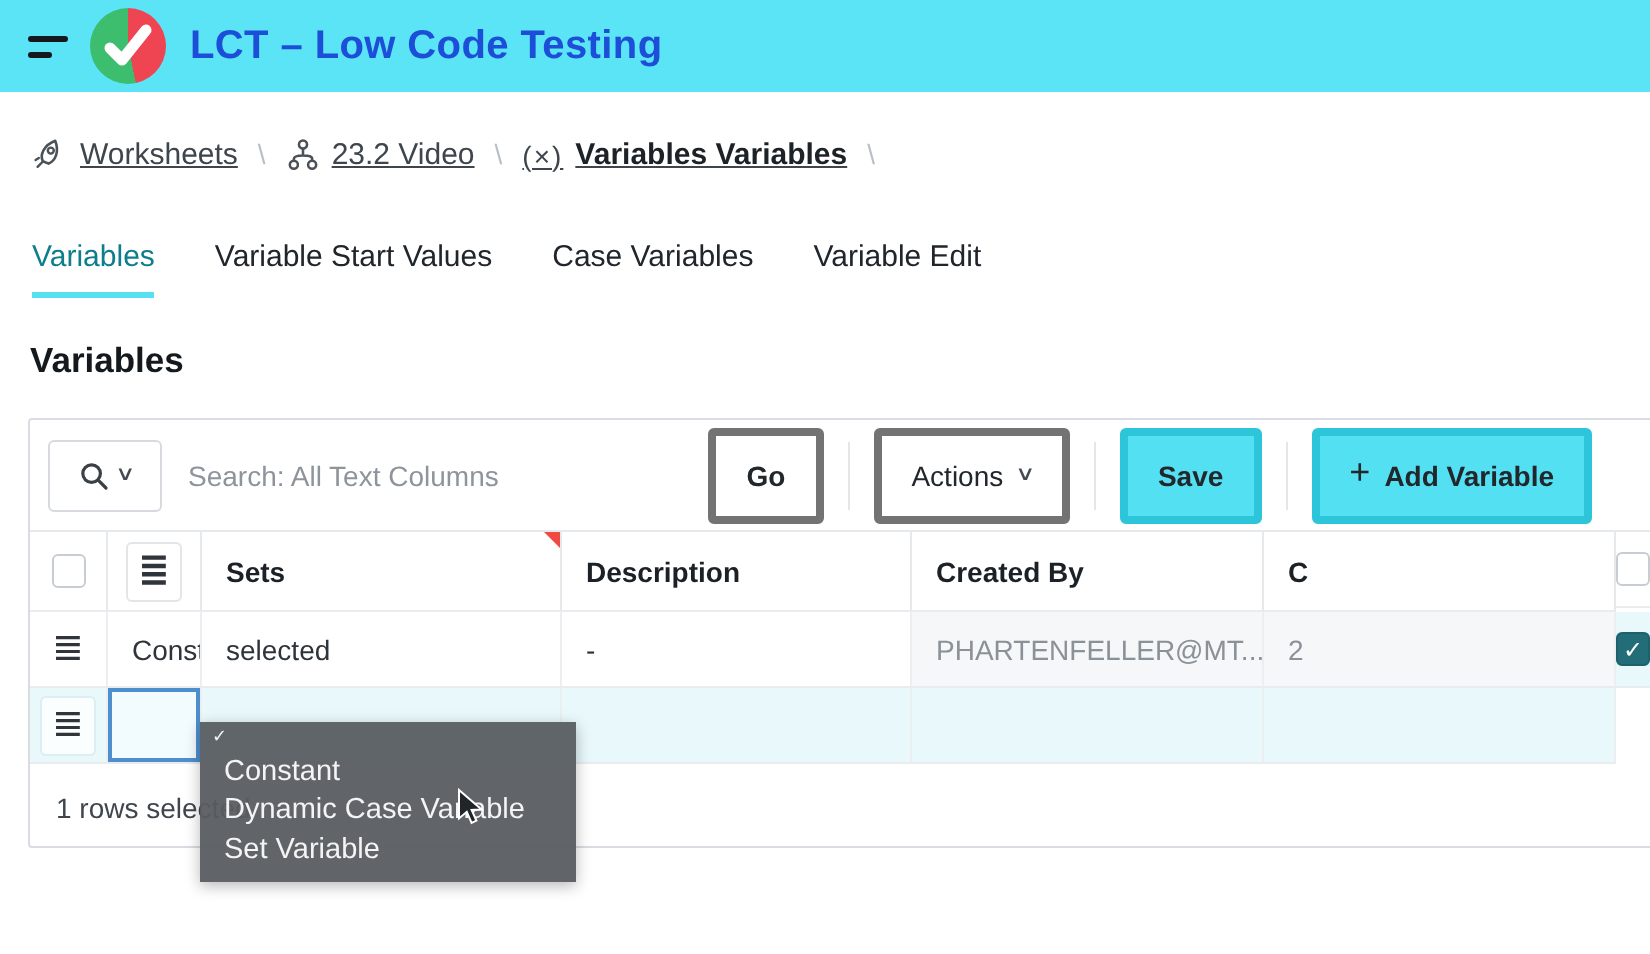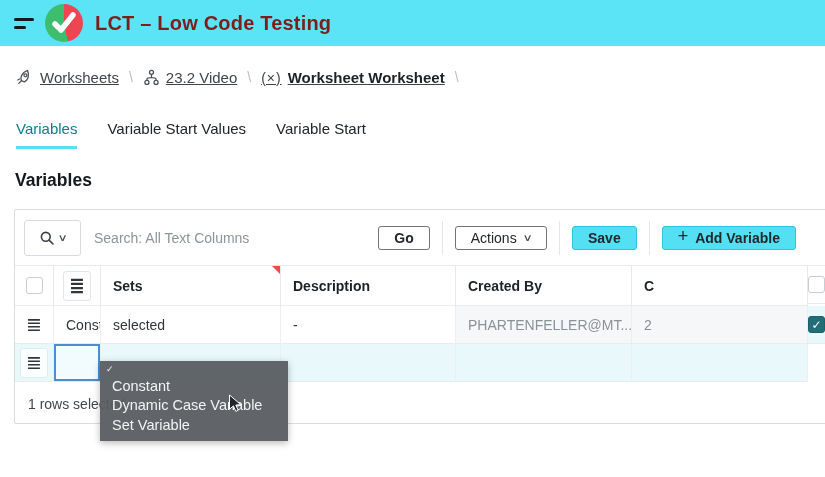--- a/index.html
+++ b/index.html
@@ -18,21 +18,21 @@
   }
   .menu-btn { margin-left:14px; cursor:pointer; }
   .menu-btn .bar1 { width:20px; height:3px; background:#14181c; border-radius:2px; }
   .menu-btn .bar2 { width:12px; height:3px; background:#14181c; border-radius:2px; margin-top:5px; }
   .logo {
     width:38px; height:38px; border-radius:50%; margin-left:11px; position:relative;
     background: conic-gradient(#ef4452 0deg 168deg, #3dbd6e 168deg 360deg);
     flex:0 0 auto;
   }
   .logo svg { position:absolute; left:0; top:0; }
-  .app-title { margin-left:12px; font-size:20px; font-weight:600; color:#7f1d1d; letter-spacing:.2px; }
+  .app-title { margin-left:12px; font-size:20px; font-weight:600; color:#1d4ed8; letter-spacing:.2px; }
 
   
   .breadcrumb {
     position:absolute; top:68px; left:16px; display:flex; align-items:center;
     gap:10px; font-size:15px; color:#3e454c; white-space:nowrap;
   }
   .crumb { display:flex; align-items:flex-end; gap:6px; cursor:pointer;text-decoration:underline; }
   .crumb-sep { color:#b9bfc6; font-size:14px; }
   .crumb-last .crumb-label { font-weight:700; color:#1d2227; }
   .vars-icon { font-size:14px; color:#3e454c; letter-spacing:1px; }
@@ -54,21 +54,21 @@
   
   .toolbar { height:56px; display:flex; align-items:center; padding:0 30px 0 9px; border-bottom:1px solid #e7eaec; }
   .search-btn {
     width:57px; height:36px; border:1px solid #d7dbdf; border-radius:3px; background:#fff;
     display:flex; align-items:center; justify-content:center; gap:4px; cursor:pointer; flex:0 0 auto;
   }
   .chev { font-size:10px; color:#454b51; transform:scaleX(1.4); display:inline-block; }
   .search-input { flex:1 1 auto; min-width:0; border:none; outline:none; font-size:14px; color:#333; padding:0 13px; font-family:inherit; background:transparent; }
   .search-input::placeholder { color:#8d949b; }
   .btn {
-    height:24px; border:1px solid #737373; background:#fff; border-radius:3px;
+    height:48px; border:4px solid #737373; background:#fff; border-radius:3px;
     font-size:14px; color:#22272c; padding:0 15px; font-family:inherit; cursor:pointer;
     display:flex; align-items:center; gap:7px; flex:0 0 auto; white-space:nowrap;
   }
   .btn-go { font-weight:700; }
   .tb-sep { width:1px; height:34px; background:#e4e7ea; margin:0 12px; flex:0 0 auto; }
   .btn-edit { background:#e3e4e5; border-color:#cdd0d3; margin-right:12px; }
   .btn-save { background:#53e0f3; border-color:#2cc5da; font-weight:700; }
   .btn-add  { background:#53e0f3; border-color:#2cc5da; font-weight:700; }
   .plus { font-size:18px; font-weight:400; position:relative; top:-1px; }
 
@@ -138,29 +138,30 @@
       <circle cx="8" cy="3.1" r="1.9" fill="none" stroke="#4a5157" stroke-width="1.2"></circle>
       <circle cx="3.7" cy="12.6" r="1.9" fill="none" stroke="#4a5157" stroke-width="1.2"></circle>
       <circle cx="12.3" cy="12.6" r="1.9" fill="none" stroke="#4a5157" stroke-width="1.2"></circle>
       <path d="M8 5 L8 8.2 M3.7 10.7 L3.7 9.8 Q3.7 8.2 8 8.2 Q12.3 8.2 12.3 9.8 L12.3 10.7" fill="none" stroke="#4a5157" stroke-width="1.2"></path>
     </svg>
     <span class="crumb-label">23.2 Video</span>
   </span>
   <span class="crumb-sep">\</span>
   <span class="crumb crumb-last">
     <span class="vars-icon">(×)</span>
-    <span class="crumb-label">Worksheet Worksheet</span>
+    <span class="crumb-label">Variables Variables</span>
   </span>
   <span class="crumb-sep">\</span>
 </div>
 
 <div class="tabs">
   <div class="tab active">Variables</div>
   <div class="tab">Variable Start Values</div>
-  <div class="tab">Variable Start</div>
+  <div class="tab">Case Variables</div>
+  <div class="tab">Variable Edit</div>
 </div>
 
 <div class="section-title">Variables</div>
 
 <div class="grid-box">
 
   <div class="toolbar">
     <div class="search-btn">
       <svg width="16" height="16" viewBox="0 0 16 16">
         <circle cx="6.8" cy="6.8" r="4.4" fill="none" stroke="#3a4045" stroke-width="1.6"></circle>

